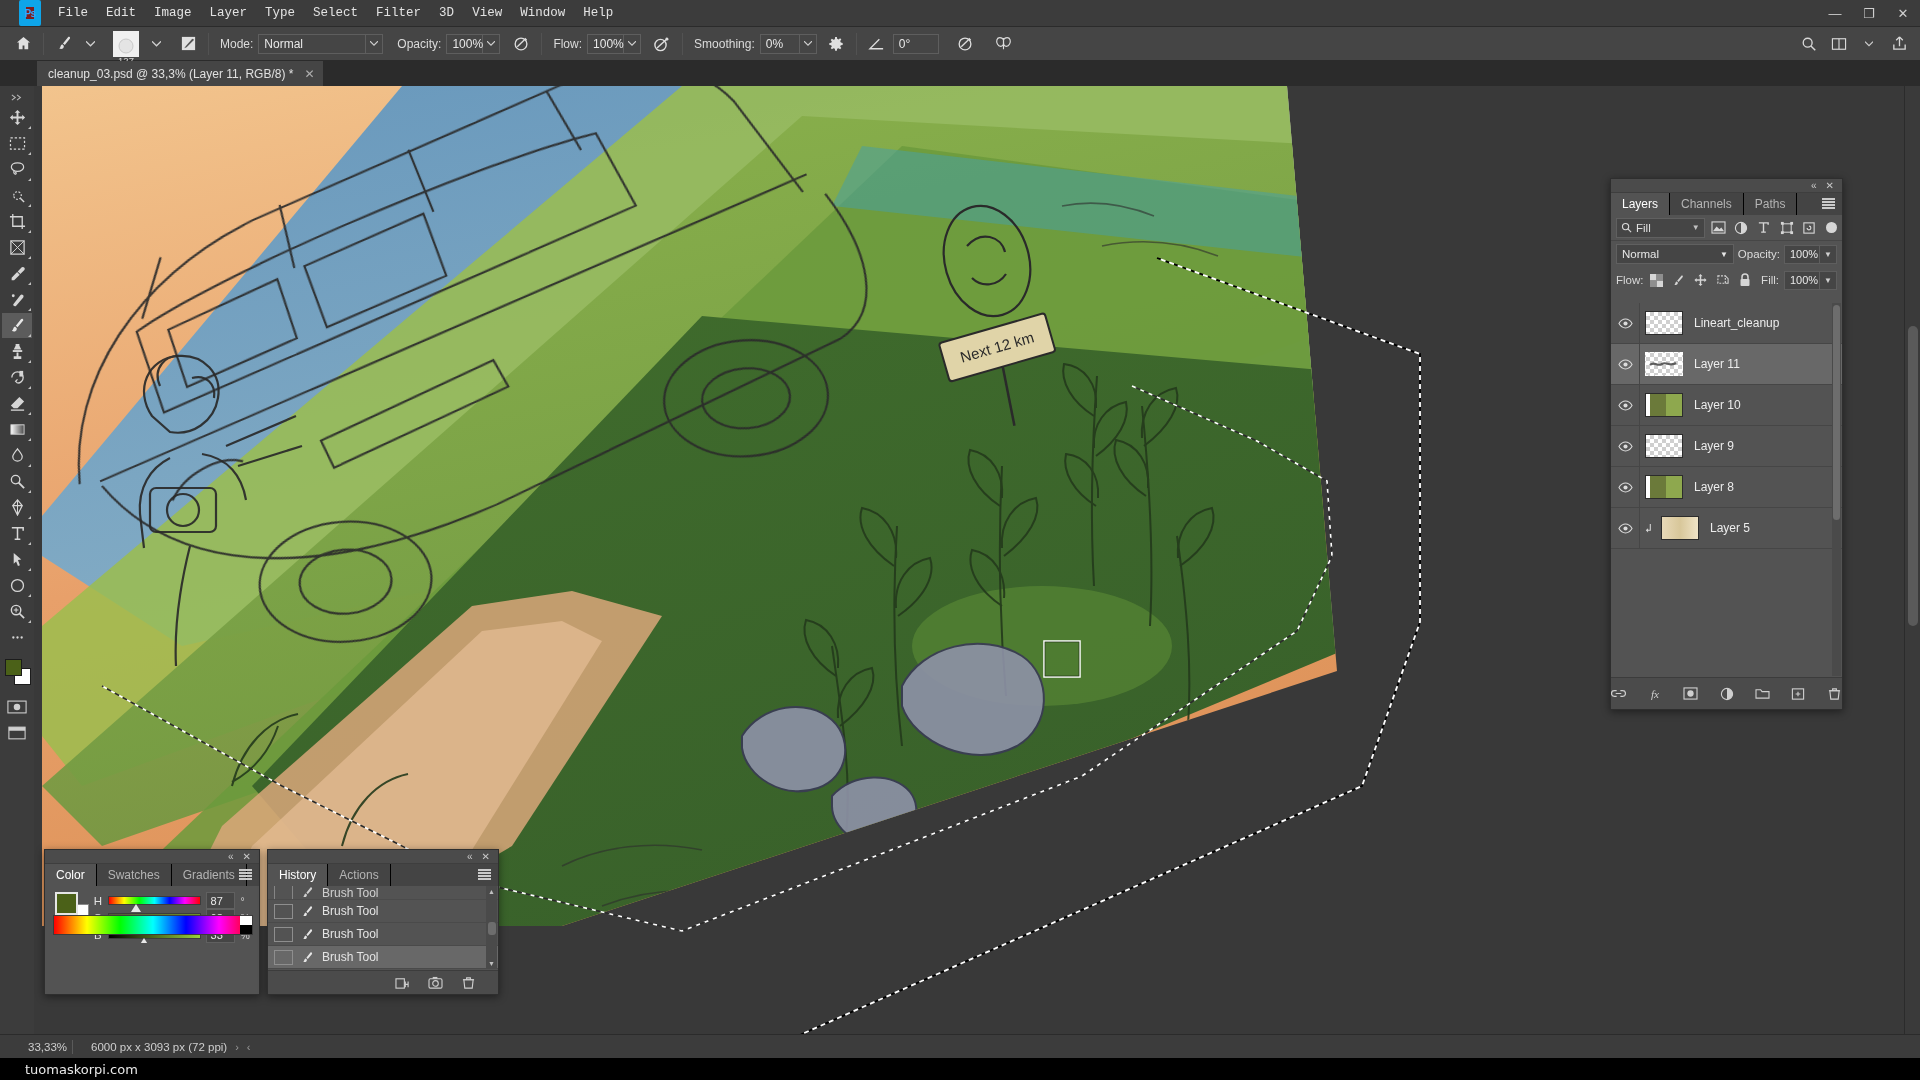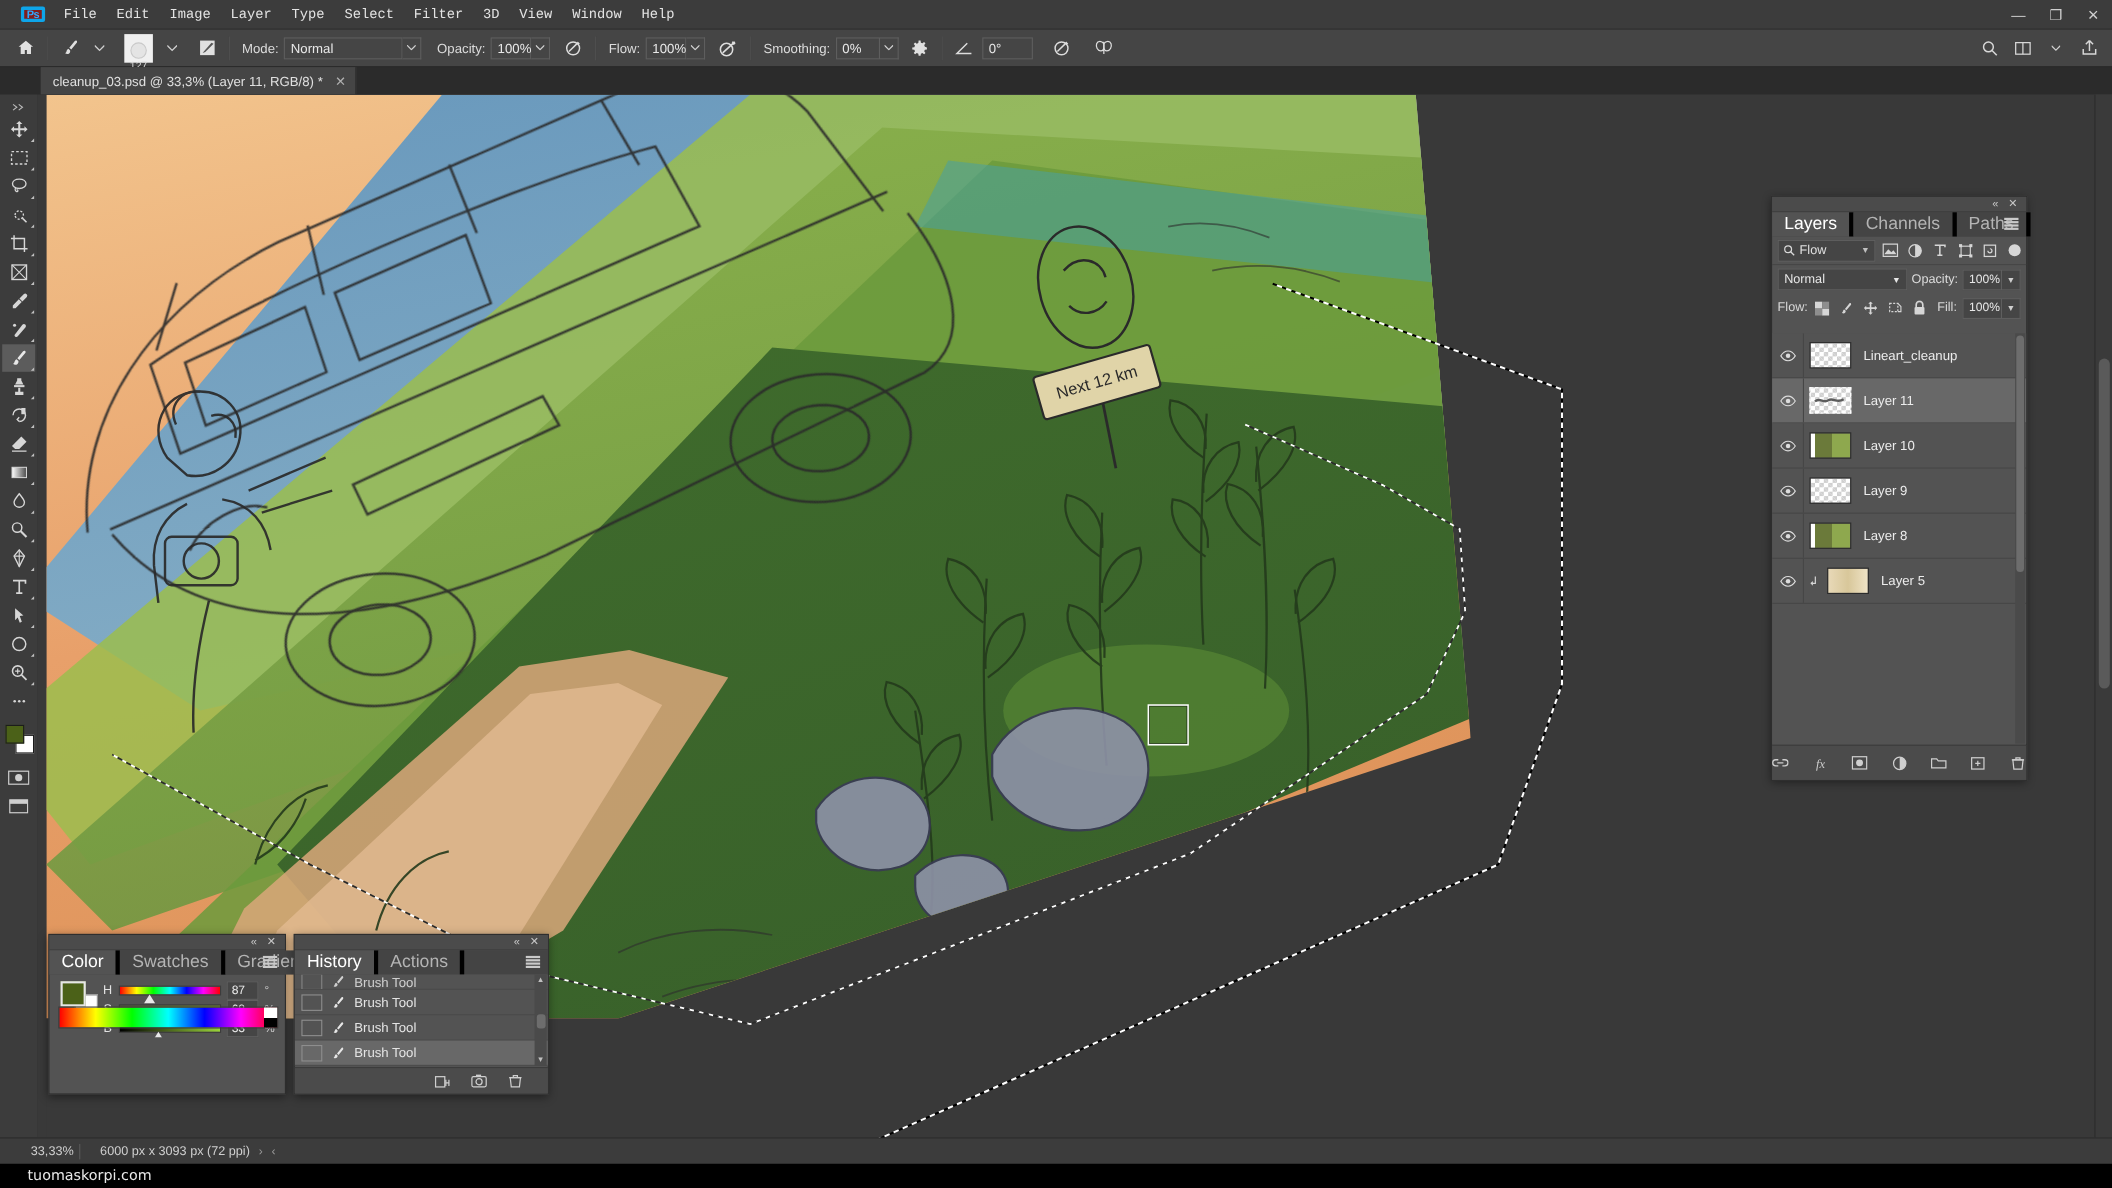--- a/index.html
+++ b/index.html
@@ -16,22 +16,22 @@
     font-size:12px; user-select:none;
   }
 
   
   .menubar {
     position:absolute; top:0; left:0; width:1920px; height:27px;
     background:#3c3c3c; display:flex; align-items:center;
     border-bottom:1px solid #2b2b2b;
   }
   .ps-logo {
-    width:22px; height:14px; margin-left:19px; margin-right:8px;
-    border:3px solid #0ea5e9; border-radius:2px;
+    width:22px; height:26px; margin-left:19px; margin-right:8px;
+    border:7px solid #0ea5e9; border-radius:2px;
     color:#31a8ff; font-size:10px; font-weight:bold;
     display:flex; align-items:center; justify-content:center;
     background:#7f1d1d; letter-spacing:-0.5px;
   }
   .menu-item {
     padding:4px 9px; font-size:12.5px; color:#e3e3e3; cursor:default;
     white-space:nowrap;
     font-family:Liberation Mono, monospace;
   }
   .win-controls {
@@ -159,22 +159,22 @@
     justify-content:flex-end; gap:9px; padding-right:8px;
     border-bottom:1px solid #3e3e3e;
   }
   .grip-btn { color:#c8c8c8; font-size:10px; line-height:10px; }
   .panel-tabs {
     height:22px; background:#444444; display:flex; align-items:stretch;
     position:relative;
   }
   .ptab {
     padding:0 11px; display:flex; align-items:center;
-    font-size:16px; color:#b4b4b4; background:#444444;
-    border-right:4px solid #000000;
+    font-size:12px; color:#b4b4b4; background:#444444;
+    border-right:1px solid #000000;
   }
   .ptab.active { background:#535353; color:#ffffff; }
   .ptab-menu {
     position:absolute; right:7px; top:5px; width:13px; height:11px;
     display:flex; flex-direction:column; justify-content:space-between;
   }
   .ptab-menu i { display:block; height:1.5px; background:#cacaca; }
 
   
   #layers-panel { left:1610px; top:178px; width:233px; height:532px; }
@@ -769,21 +769,21 @@
           <i></i>
         </div>
     </div>
 
     <div class="lp-filter">
       <div class="kind-box">
         <svg width="11" height="11" viewBox="0 0 12 12">
             <circle cx="5" cy="5" r="3.4" fill="none" stroke="#d8d8d8" stroke-width="1.2"></circle>
             <path d="M7.5 7.5L11 11" stroke="#d8d8d8" stroke-width="1.3"></path>
           </svg>
-        <span>Flow</span>
+        <span>Fill</span>
         <span class="kind-dd">▼</span>
       </div>
       <div class="filter-ic">
         <svg width="15" height="13" viewBox="0 0 16 14">
             <rect x="1" y="1" width="14" height="12" fill="none" stroke="#d6d6d6" stroke-width="1.2"></rect>
             <path d="M2 11l4-5 3 3 2-2 3 4z" fill="#d6d6d6"></path>
           </svg>
       </div>
       <div class="filter-ic">
         <svg width="14" height="14" viewBox="0 0 15 15">

